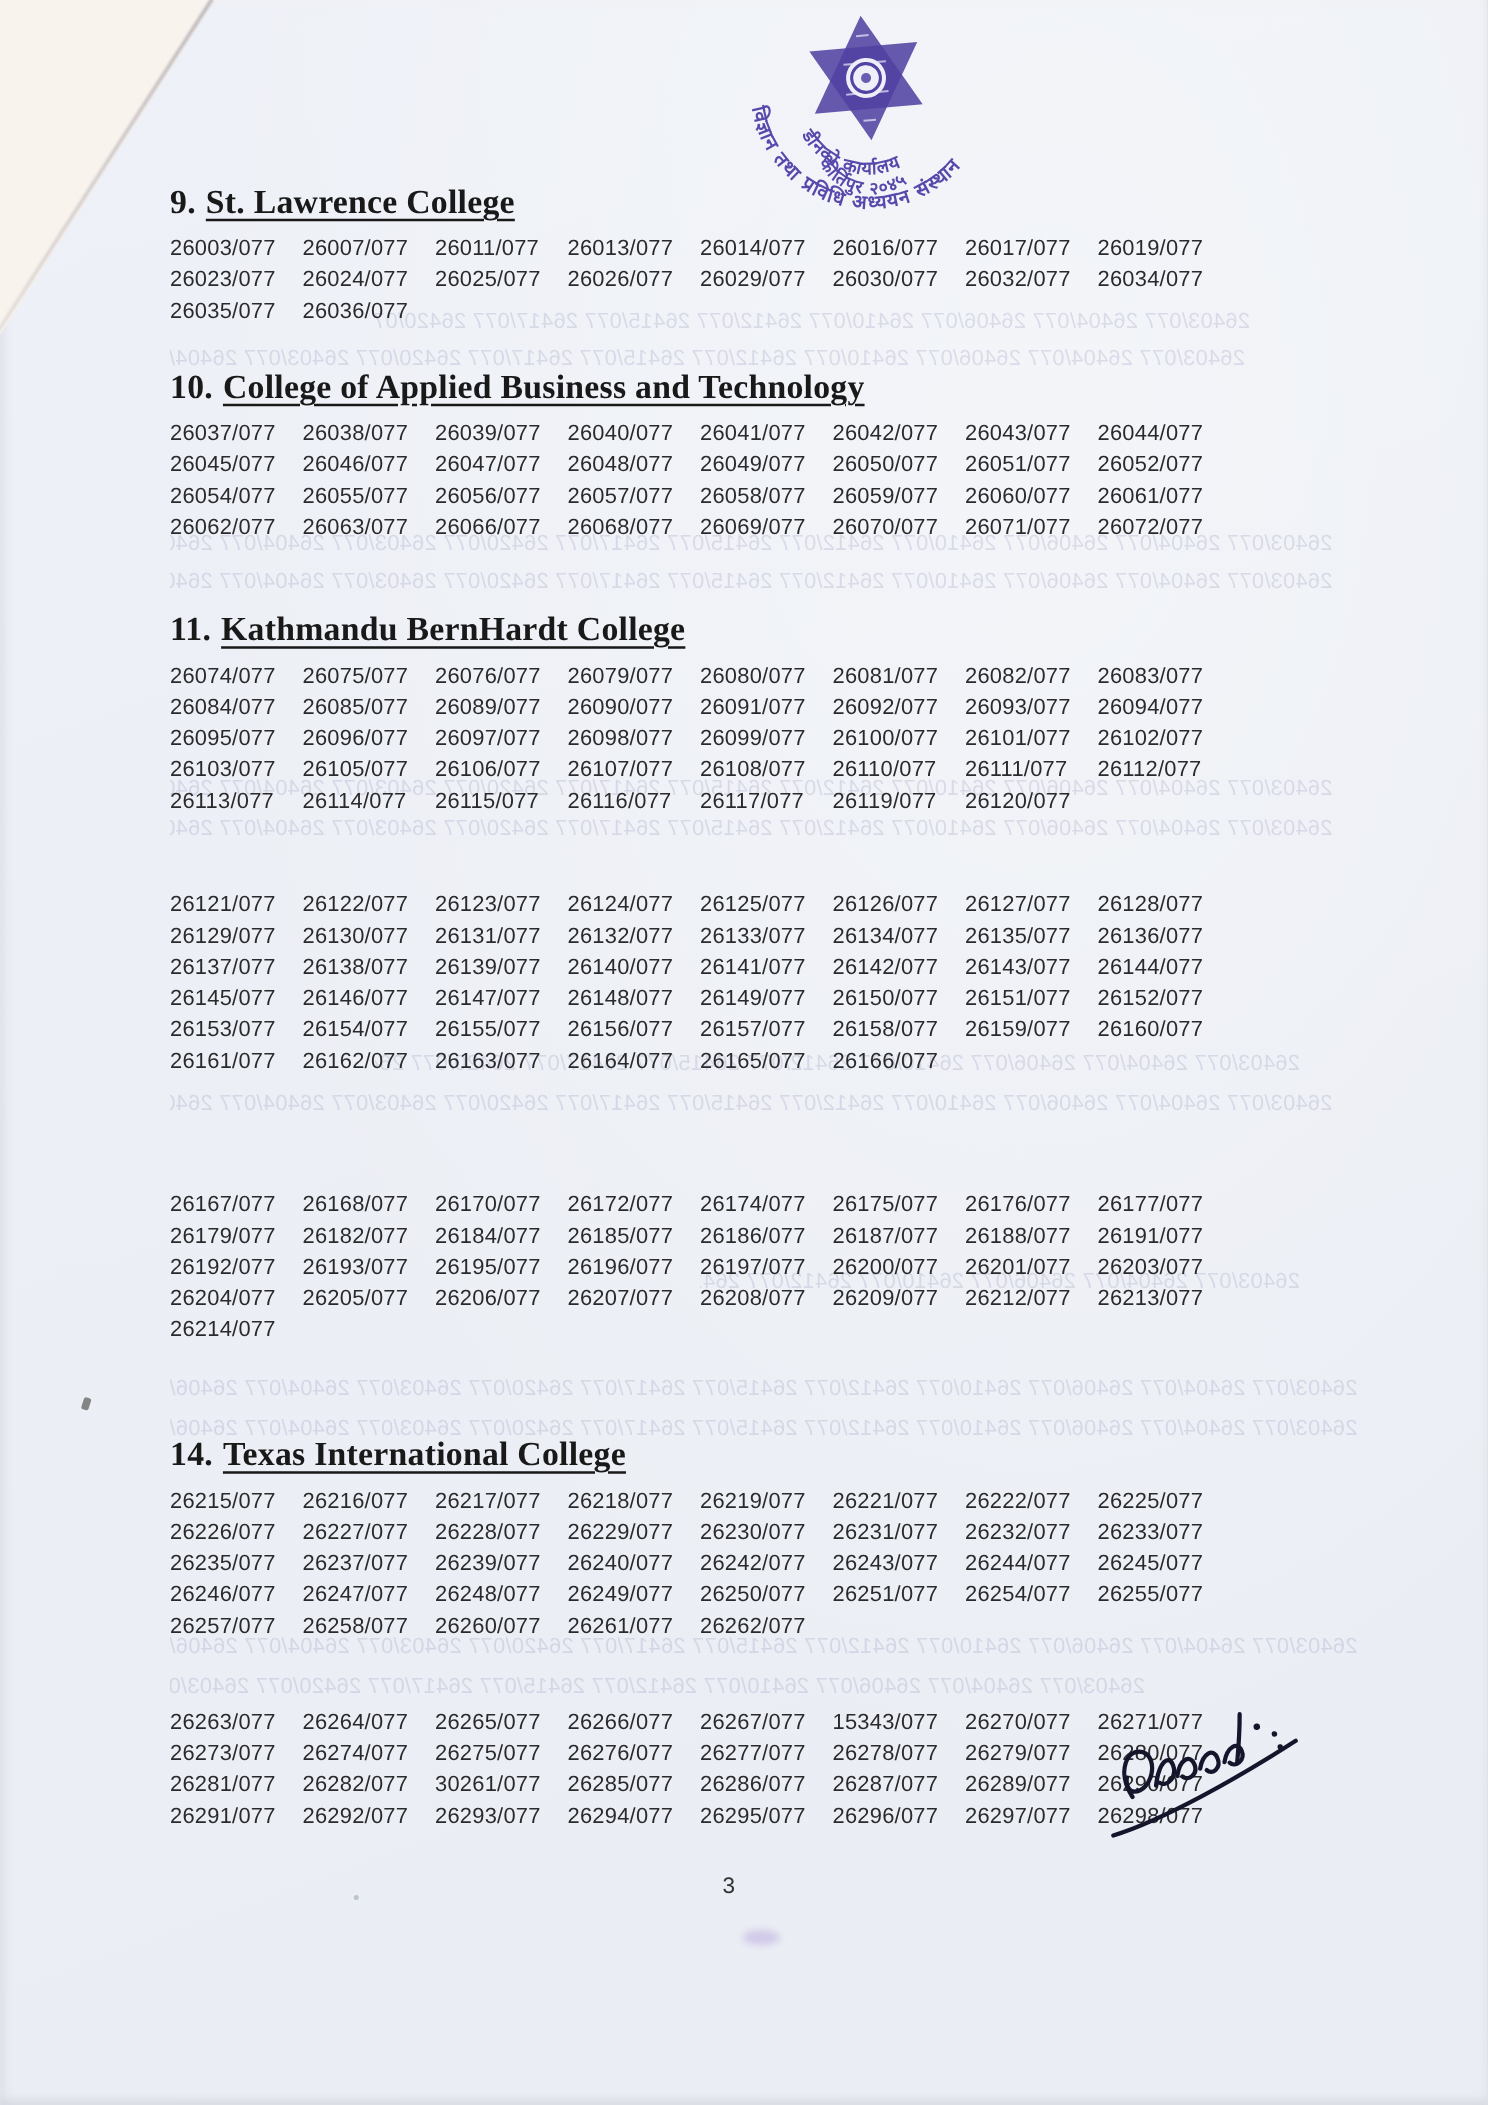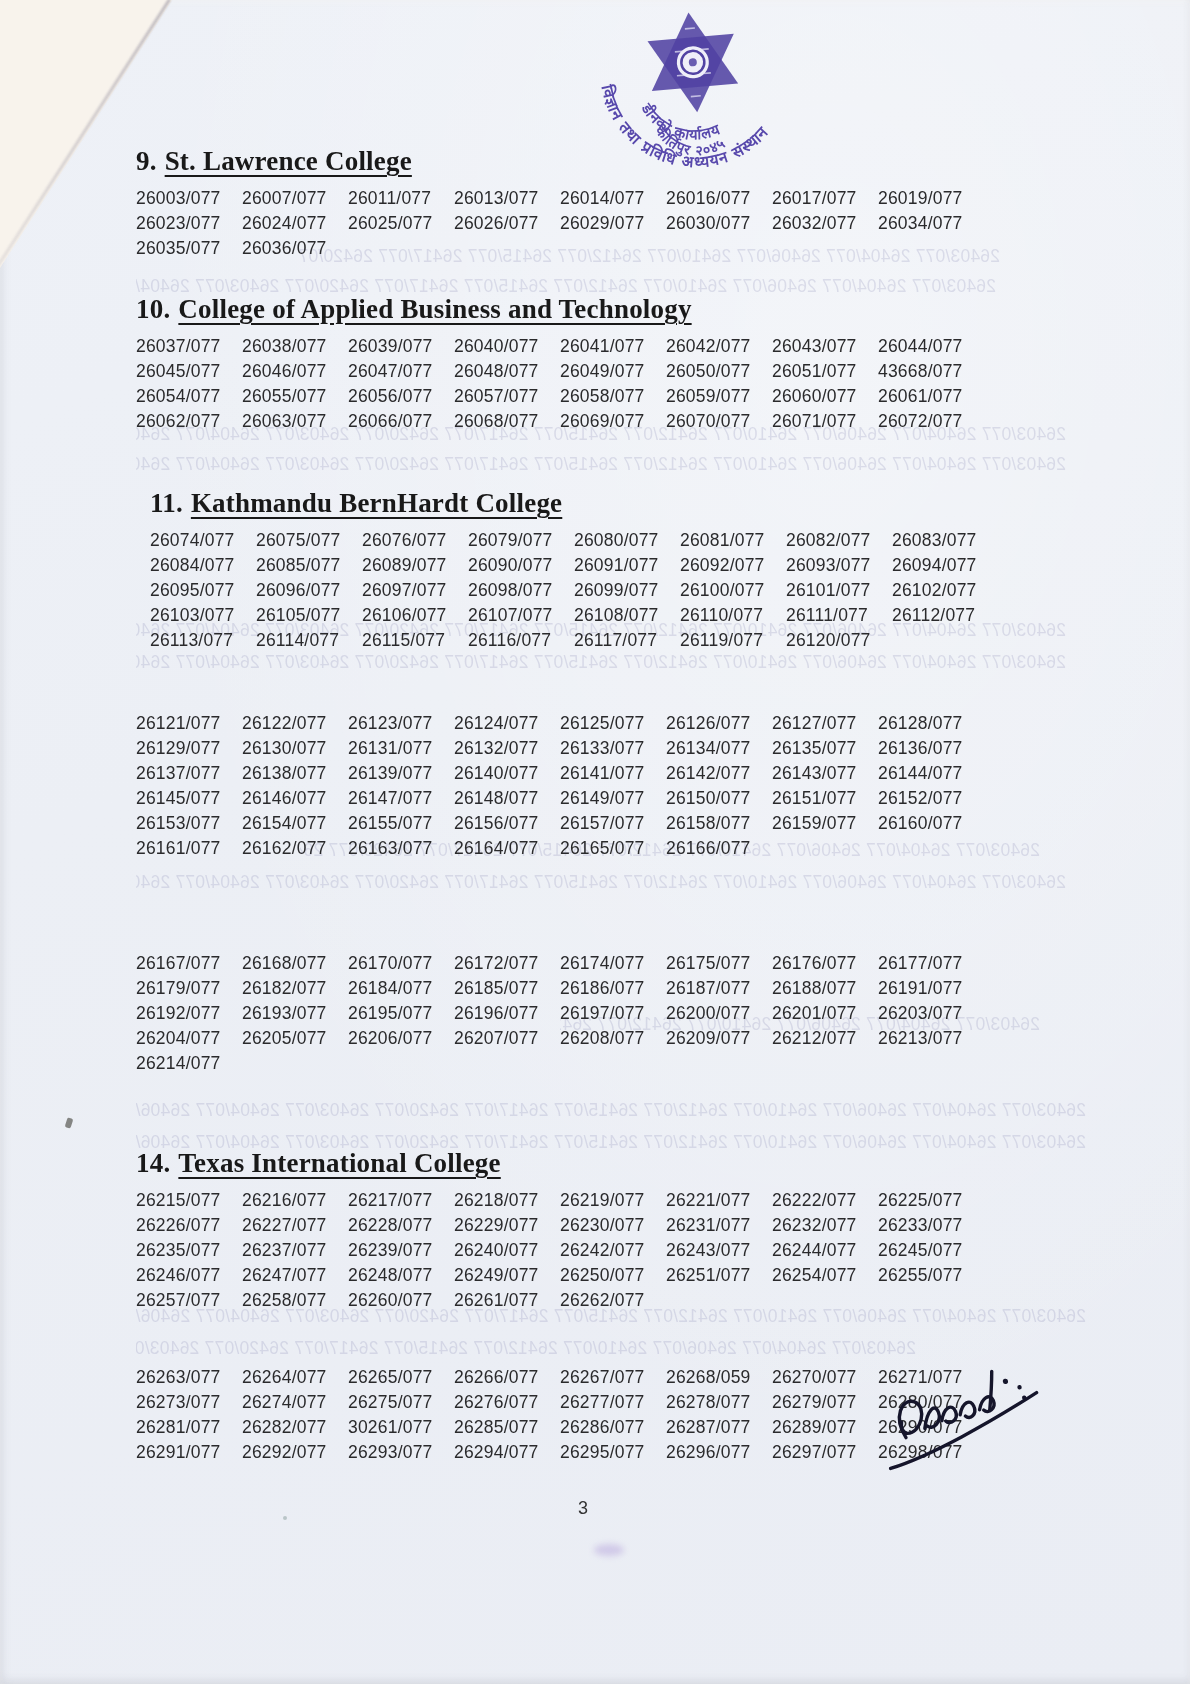--- a/index.html
+++ b/index.html
@@ -144,41 +144,41 @@
           <span>26042/077</span>
           <span>26043/077</span>
           <span>26044/077</span>
           <span>26045/077</span>
           <span>26046/077</span>
           <span>26047/077</span>
           <span>26048/077</span>
           <span>26049/077</span>
           <span>26050/077</span>
           <span>26051/077</span>
-          <span>43668/077</span>
+          <span>26052/077</span>
           <span>26054/077</span>
           <span>26055/077</span>
           <span>26056/077</span>
           <span>26057/077</span>
           <span>26058/077</span>
           <span>26059/077</span>
           <span>26060/077</span>
           <span>26061/077</span>
           <span>26062/077</span>
           <span>26063/077</span>
           <span>26066/077</span>
           <span>26068/077</span>
           <span>26069/077</span>
           <span>26070/077</span>
           <span>26071/077</span>
           <span>26072/077</span>
         </div>
   </div>
 
-  <div class="section" style="top: 488px; margin-left: 14px;">
+  <div class="section" style="top: 488px;">
     <div class="heading">
       <span class="num">11.</span><span class="title">Kathmandu BernHardt College</span>
     </div>
     <div class="grid">
           <span>26074/077</span>
           <span>26075/077</span>
           <span>26076/077</span>
           <span>26079/077</span>
           <span>26080/077</span>
           <span>26081/077</span>
@@ -352,21 +352,21 @@
         </div>
   </div>
 
   <div class="section" style="top: 1356px;">
     <div class="grid">
           <span>26263/077</span>
           <span>26264/077</span>
           <span>26265/077</span>
           <span>26266/077</span>
           <span>26267/077</span>
-          <span>26268/059</span>
+          <span>15343/077</span>
           <span>26270/077</span>
           <span>26271/077</span>
           <span>26273/077</span>
           <span>26274/077</span>
           <span>26275/077</span>
           <span>26276/077</span>
           <span>26277/077</span>
           <span>26278/077</span>
           <span>26279/077</span>
           <span>26280/077</span>

